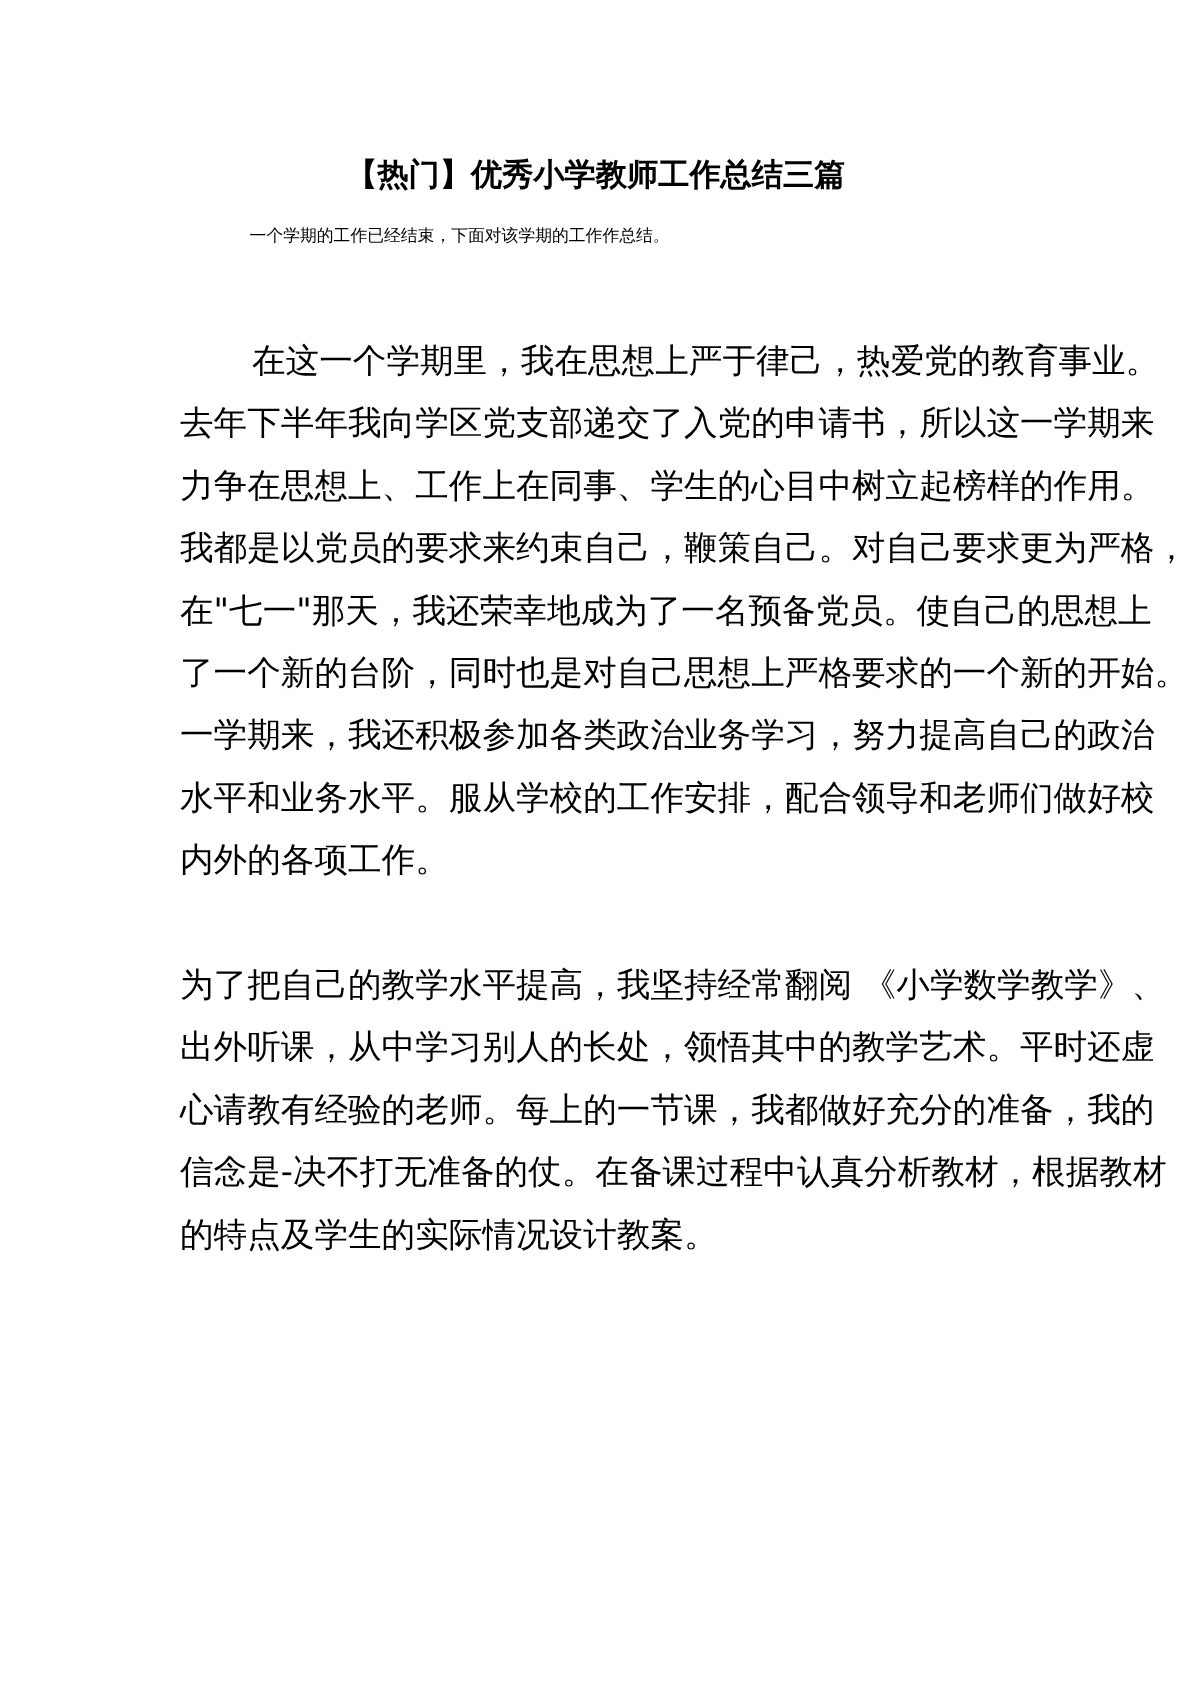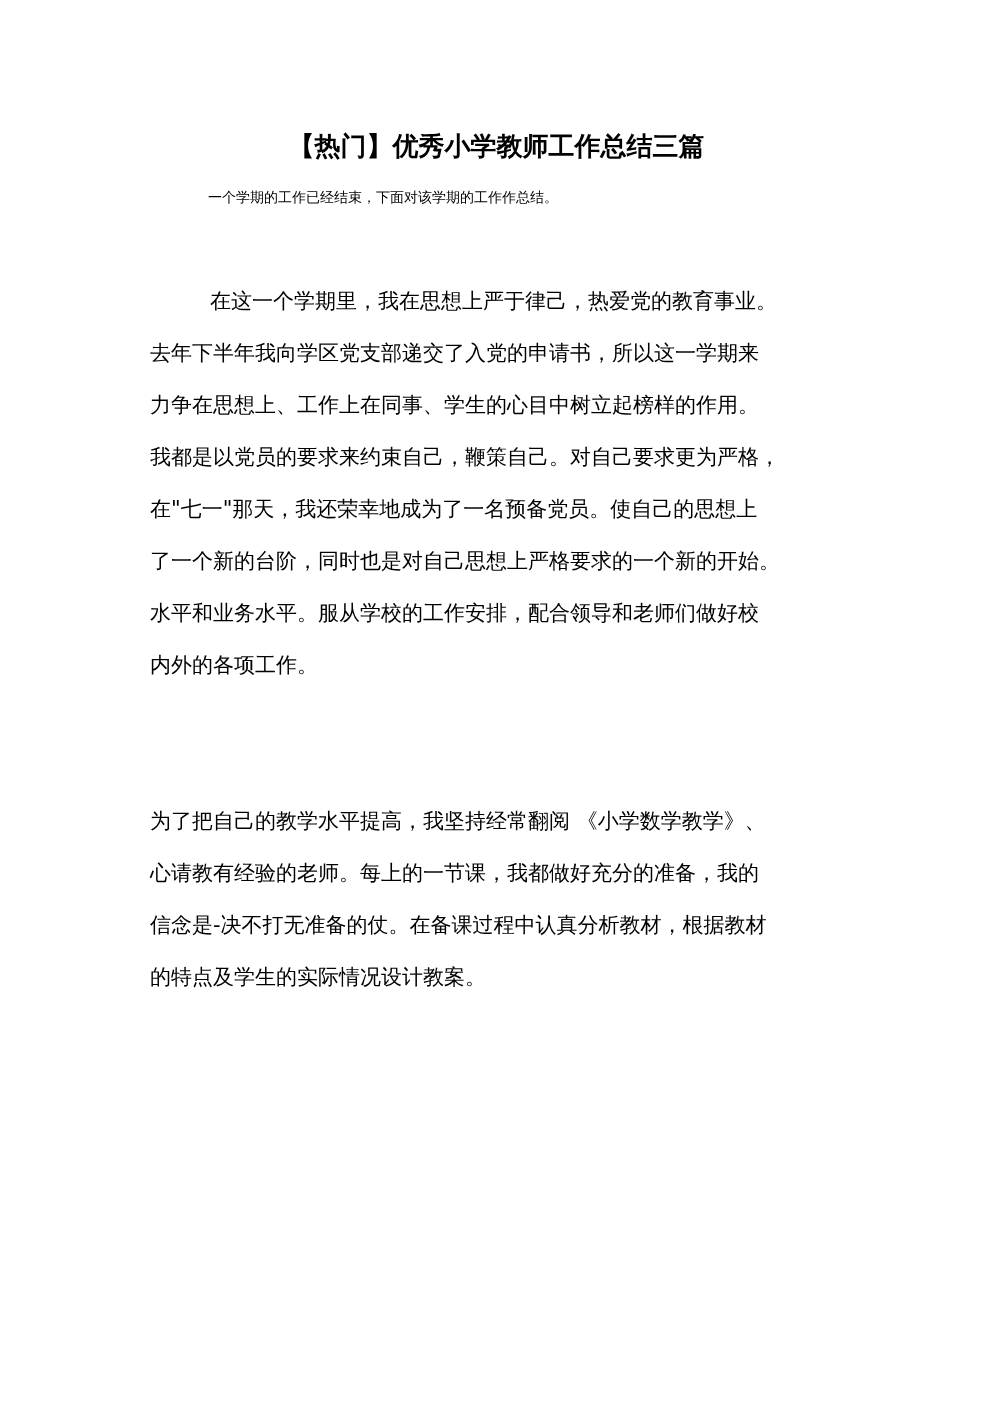--- a/index.html
+++ b/index.html
@@ -43,21 +43,21 @@
       white-space: nowrap;
     }
     .para {
       position: absolute;
       left: 150px;
       width: 690px;
       margin: 0;
     }
     .line {
       display: block;
-      font-size: 21px;
+      font-size: 28px;
       height: 52px;
       line-height: 30px;
       white-space: nowrap;
     }
     .line.indent {
       padding-left: 60px;
     }
     #para1 { top: 286px; }
     #para2 { top: 806px; }
   </style>
@@ -68,23 +68,25 @@
   <h1 class="title">【热门】优秀小学教师工作总结三篇</h1>
   <p class="subtitle">一个学期的工作已经结束，下面对该学期的工作作总结。</p>
 
   <div class="para" id="para1">
     <span class="line indent">在这一个学期里，我在思想上严于律己，热爱党的教育事业。</span>
     <span class="line">去年下半年我向学区党支部递交了入党的申请书，所以这一学期来</span>
     <span class="line">力争在思想上、工作上在同事、学生的心目中树立起榜样的作用。</span>
     <span class="line">我都是以党员的要求来约束自己，鞭策自己。对自己要求更为严格，</span>
     <span class="line">在"七一"那天，我还荣幸地成为了一名预备党员。使自己的思想上</span>
     <span class="line">了一个新的台阶，同时也是对自己思想上严格要求的一个新的开始。</span>
+    <span class="line">一学期来，我还积极参加各类政治业务学习，努力提高自己的政治</span>
     <span class="line">水平和业务水平。服从学校的工作安排，配合领导和老师们做好校</span>
     <span class="line">内外的各项工作。</span>
   </div>
 
   <div class="para" id="para2">
     <span class="line">为了把自己的教学水平提高，我坚持经常翻阅 《小学数学教学》、</span>
+    <span class="line">出外听课，从中学习别人的长处，领悟其中的教学艺术。平时还虚</span>
     <span class="line">心请教有经验的老师。每上的一节课，我都做好充分的准备，我的</span>
     <span class="line">信念是-决不打无准备的仗。在备课过程中认真分析教材，根据教材</span>
     <span class="line">的特点及学生的实际情况设计教案。</span>
   </div>
 </div>
 
 </body></html>

